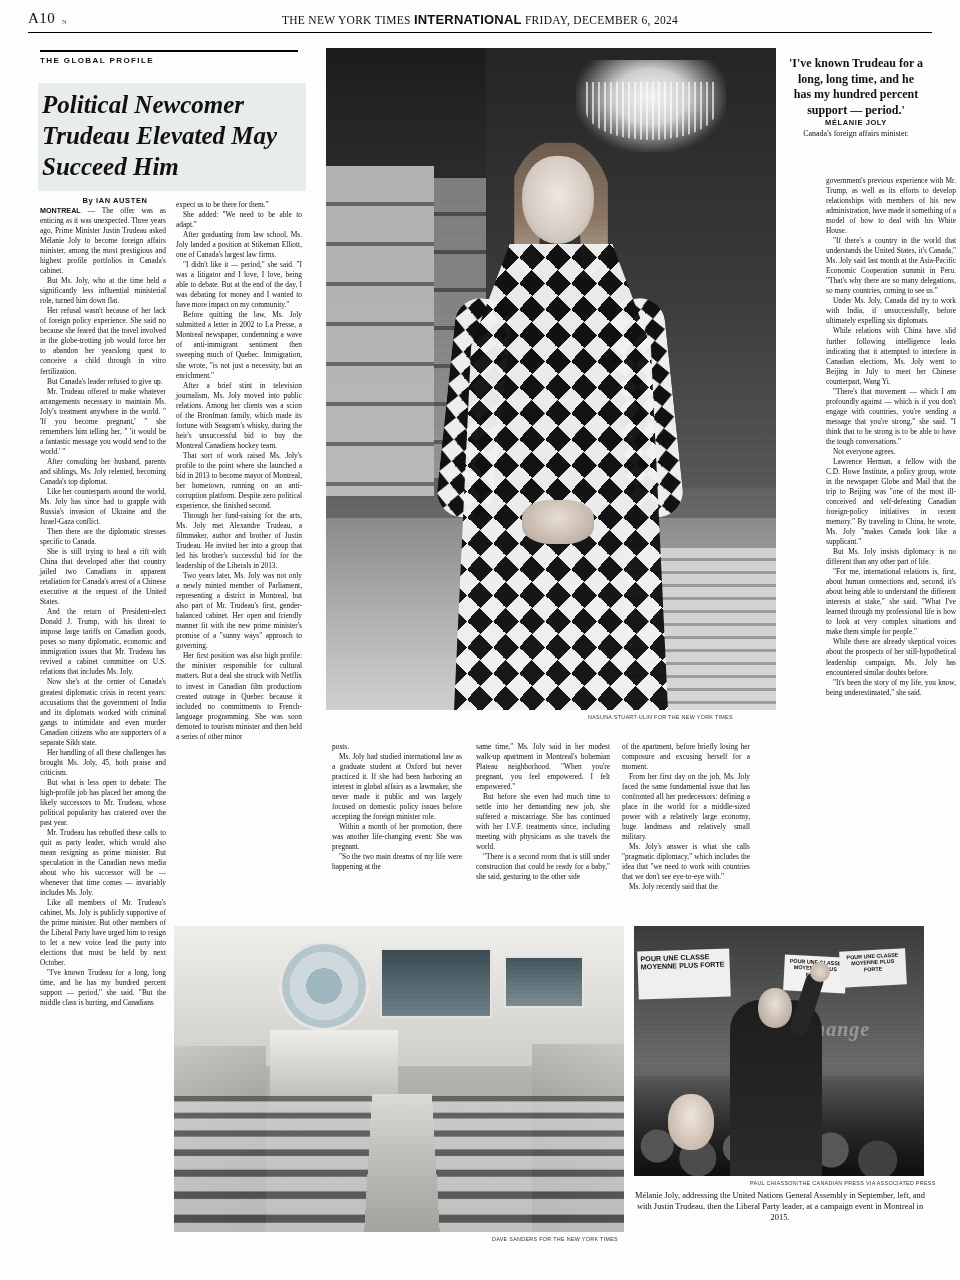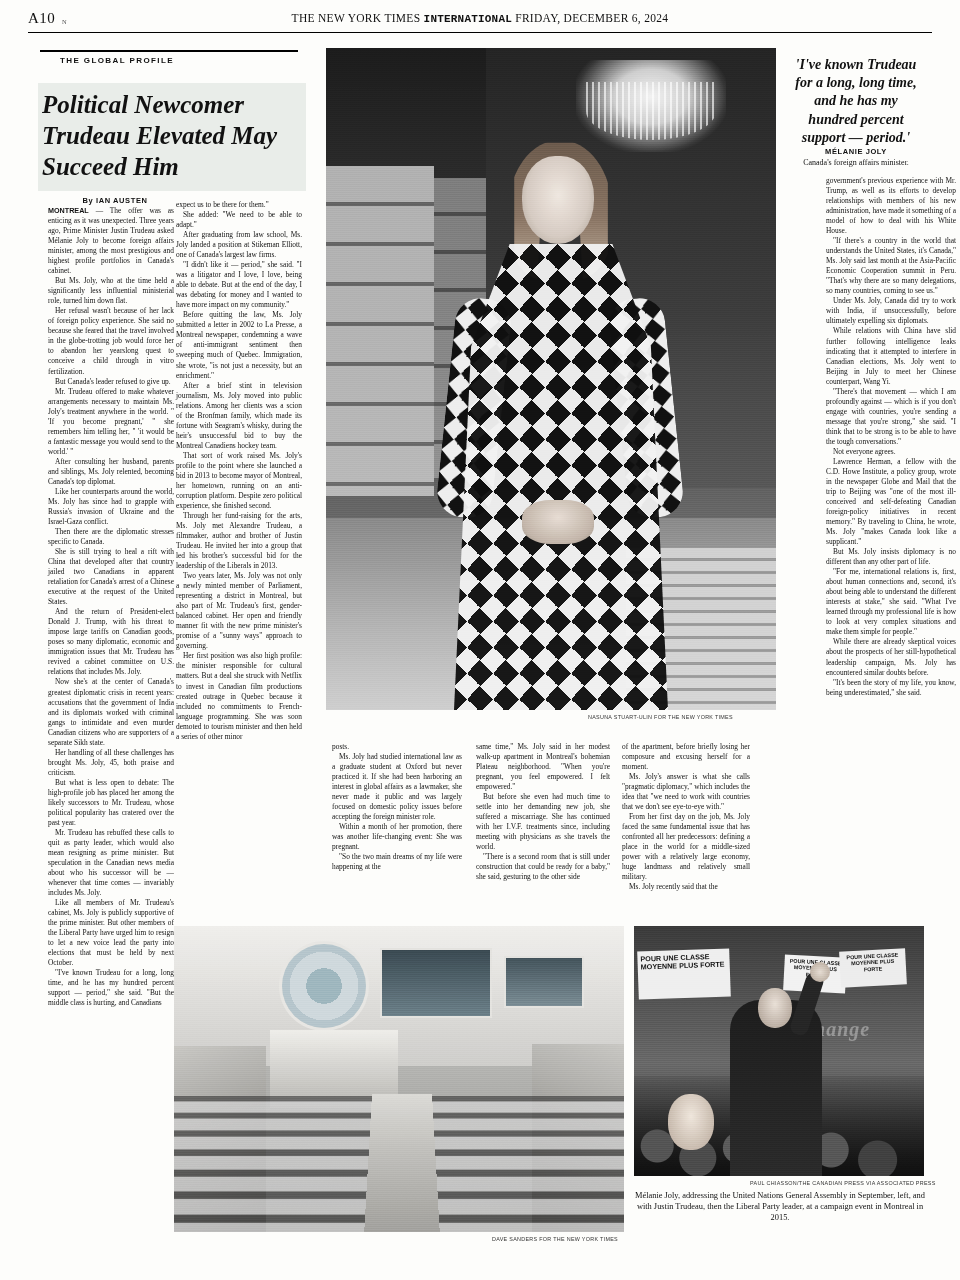--- a/index.html
+++ b/index.html
@@ -46,23 +46,23 @@
   .masthead-center {
     position: absolute;
     left: 0; top: 12px;
     width: 960px;
     text-align: center;
     font-size: 11.5px;
     font-family: "Liberation Serif", serif;
     letter-spacing: 0.3px;
   }
   .masthead-center .intl {
-    font-family: Liberation Mono, monospace;
-    font-weight: bold;
-    font-size: 11px;
+    font-family: Liberation Sans, sans-serif;
+    font-weight: bold;
+    font-size: 13px;
     letter-spacing: 0.2px;
   }
   .rule-top {
     position: absolute;
     left: 28px; top: 32px;
     width: 904px;
     height: 1px;
     background: #000;
   }
 
@@ -75,21 +75,20 @@
   .kicker-rule {
     width: 258px; height: 2px; background: #000;
     margin-bottom: 4px;
   }
   .kicker {
     font-family: "Liberation Sans", sans-serif;
     font-size: 8px;
     font-weight: bold;
     letter-spacing: 1.4px;
     color: #111;
-    margin-left: 20px;
   }
   .headline {
     position: absolute;
     left: 38px; top: 66px;
     width: 268px;
     font-family: "Liberation Serif", serif;
     font-style: italic;
     font-weight: bold;
     font-size: 25px;
     line-height: 1.25;
@@ -123,21 +122,21 @@
     text-indent: 7px;
   }
   .col p.first { text-indent: 0; }
   .col p.lead { text-indent: 0; }
   .col .dateline {
     font-family: "Liberation Sans", sans-serif;
     font-weight: bold;
     font-size: 7.2px;
   }
 
-  #col1 { left: 48px;  top: 206px; width: 126px; }
+  #col1 { left: 40px;  top: 206px; width: 126px; }
   #col2 { left: 176px; top: 192px; width: 126px; margin-top: 8px; }
   #col3 { left: 790px; top: 176px; width: 130px; margin-left: 36px; }
 
   
   #col4 { left: 332px; top: 742px; width: 130px; }
   #col5 { left: 476px; top: 742px; width: 134px; }
   #col6 { left: 622px; top: 742px; width: 128px; }
 
   
   .photo-main {
@@ -158,23 +157,22 @@
 
   
   .pullquote {
     position: absolute;
     left: 788px; top: 56px;
     width: 136px;
     text-align: center;
   }
   .pullquote .pq-text {
     font-family: "Liberation Serif", serif;
-    font-style: italic;
-    font-weight: bold;
-    font-size: 14px;
+    font-weight: bold;
+    font-size: 12px;
     line-height: 1.3;
   }
   .pullquote .pq-name {
     font-family: "Liberation Sans", sans-serif;
     font-size: 7.5px;
     font-weight: bold;
     letter-spacing: 0.6px;
   }
   .pullquote .pq-role {
     font-family: "Liberation Serif", serif;
@@ -519,22 +517,22 @@
       <p>Within a month of her promotion, there was another life-changing event: She was pregnant.</p>
       <p>"So the two main dreams of my life were happening at the</p>
     </div>
   <div class="col" id="col5">
       <p class="lead">same time," Ms. Joly said in her modest walk-up apartment in Montreal's bohemian Plateau neighborhood. "When you're pregnant, you feel empowered. I felt empowered."</p>
       <p>But before she even had much time to settle into her demanding new job, she suffered a miscarriage. She has continued with her I.V.F. treatments since, including meeting with physicians as she travels the world.</p>
       <p>"There is a second room that is still under construction that could be ready for a baby," she said, gesturing to the other side</p>
     </div>
   <div class="col" id="col6">
       <p class="lead">of the apartment, before briefly losing her composure and excusing herself for a moment.</p>
+      <p>From her first day on the job, Ms. Joly faced the same fundamental issue that has confronted all her predecessors: defining a place in the world for a middle-sized power with a relatively large economy, huge landmass and relatively small military.</p>
       <p>Ms. Joly's answer is what she calls "pragmatic diplomacy," which includes the idea that "we need to work with countries that we don't see eye-to-eye with."</p>
-      <p>From her first day on the job, Ms. Joly faced the same fundamental issue that has confronted all her predecessors: defining a place in the world for a middle-sized power with a relatively large economy, huge landmass and relatively small military.</p>
       <p>Ms. Joly recently said that the</p>
     </div>
 
   <div class="photo-un">
     <div class="un-bg"></div>
     <div class="un-backwall"></div>
     <div class="un-emblem"></div>
     <div class="un-screen"></div>
     <div class="un-screen2"></div>
     <div class="un-podium"></div>

